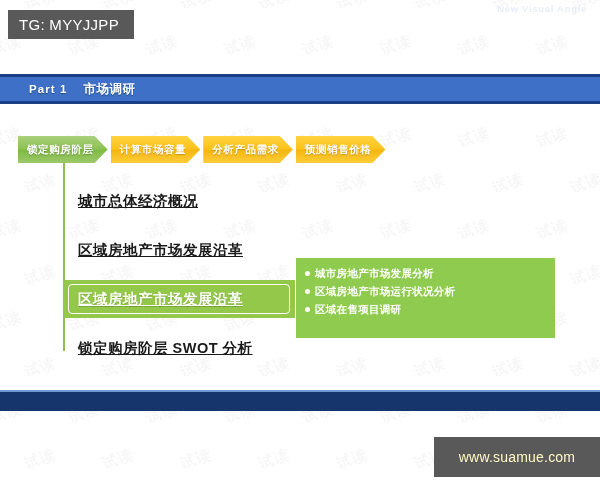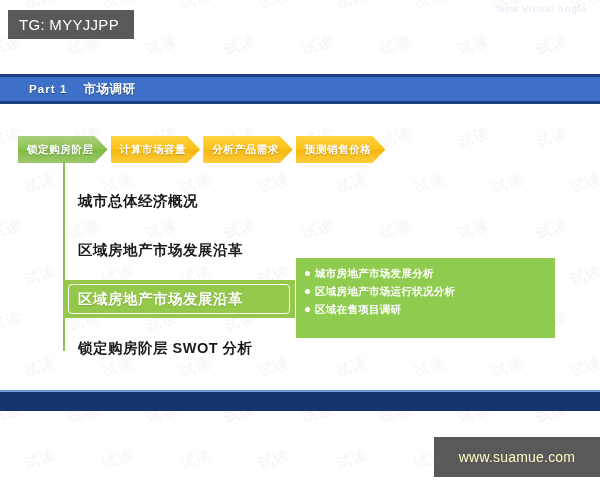--- a/index.html
+++ b/index.html
@@ -155,21 +155,21 @@
   }
   .outline-item.highlight::after {
     content: "";
     position: absolute;
     left: 5px; top: 4px;
     right: 5px; bottom: 4px;
     border: 1.5px solid #ffffff;
     border-radius: 4px;
     pointer-events: none;
   }
-  .outline-item .label { position: relative; z-index: 2; }
+  .outline-item .label { position: relative; z-index: 2; text-decoration: underline; }
 
   
   .sub-panel {
     position: absolute;
     left: 296px;
     top: 258px;
     width: 259px;
     height: 80px;
     background: #8ecb4e;
     padding: 7px 0 0 9px;

